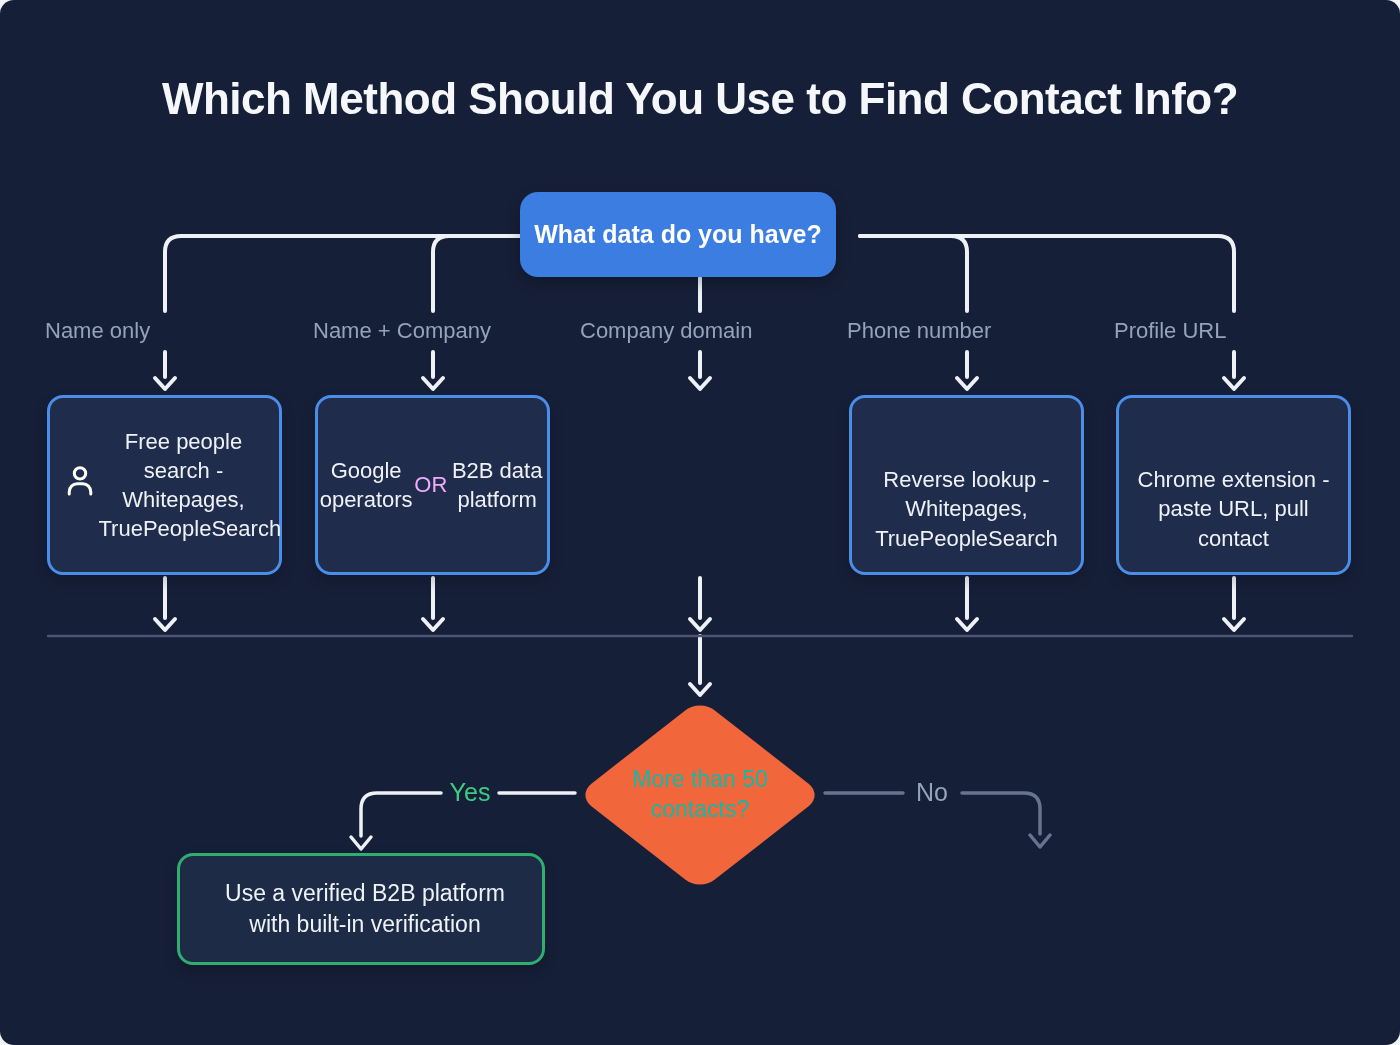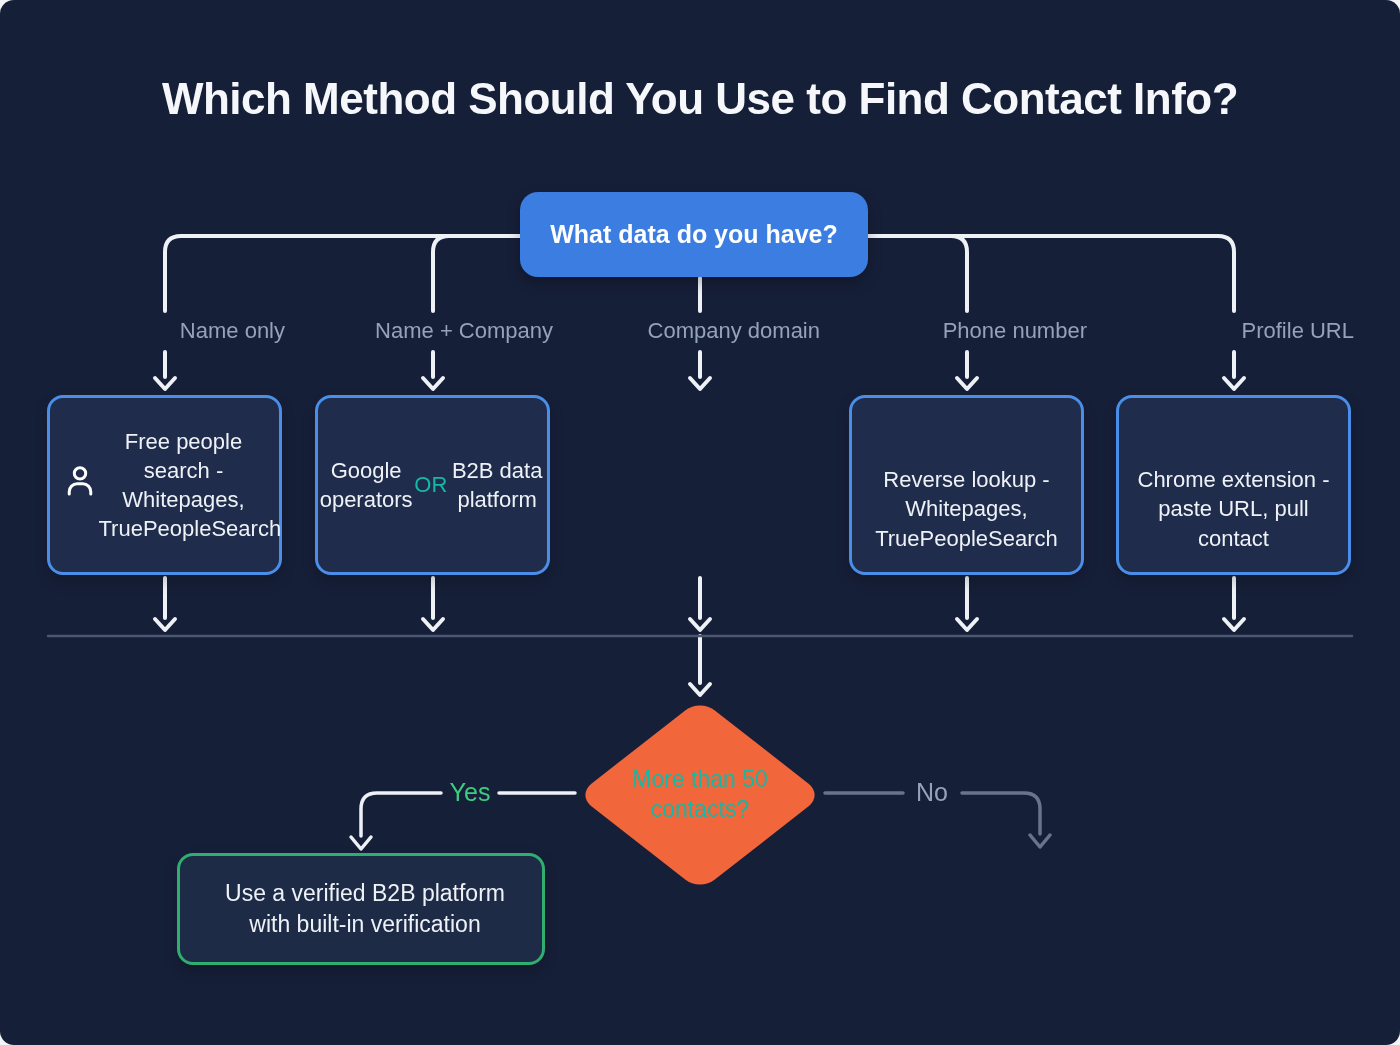--- a/index.html
+++ b/index.html
@@ -18,46 +18,46 @@
   .connectors { position: absolute; inset: 0; }
 
   .title {
     position: absolute; left: 0; top: 74px; width: 100%;
     text-align: center;
     font-size: 44px; font-weight: bold; letter-spacing: -0.5px;
     color: #f5f7fa;
   }
 
   .root-node {
-    position: absolute; left: 520px; top: 192px; width: 348px; height: 85px;
+    position: absolute; left: 520px; top: 192px; width: 316px; height: 85px;
     background: #3b7de0; border-radius: 18px;
     display: flex; align-items: center; justify-content: center;
     color: #ffffff; font-size: 25px; font-weight: 600;
     box-shadow: 0 6px 14px rgba(0,0,0,0.25);
   }
 
   .branch-label {
     position: absolute; top: 318px; width: 240px;
-    text-align: right; color: #94a3b8; font-size: 22px;
+    text-align: left; color: #94a3b8; font-size: 22px;
   }
 
   .method-node {
     position: absolute; top: 395px; width: 235px; height: 180px;
     background: #1f2c4b;
     border: 3px solid #4a8ee8; border-radius: 16px;
     display: flex; flex-direction: row; align-items: center; justify-content: center;
     color: #eef2f7; font-size: 22px; line-height: 1.32; text-align: center;
     box-shadow: 0 6px 14px rgba(0,0,0,0.2);
   }
   .node-text { display: block; }
   .w170 { max-width: 170px; }
   .w180 { max-width: 180px; }
   .w200 { max-width: 200px; margin-top: 48px; }
   .w150 { max-width: 150px; }
-  .or-text { color: #14b8a6; margin: 2px 0; }
+  .or-text { color: #f0abfc; margin: 2px 0; }
   .person-icon { margin-bottom: 8px; }
 
   .diamond-text {
     position: absolute; left: 590px; top: 757px; width: 220px; height: 76px;
     display: flex; align-items: center; justify-content: center;
     text-align: center; color: #14b8a6; font-size: 23px; line-height: 1.3;
   }
   .diamond-text .inner { max-width: 190px; }
 
   .yes-label {

